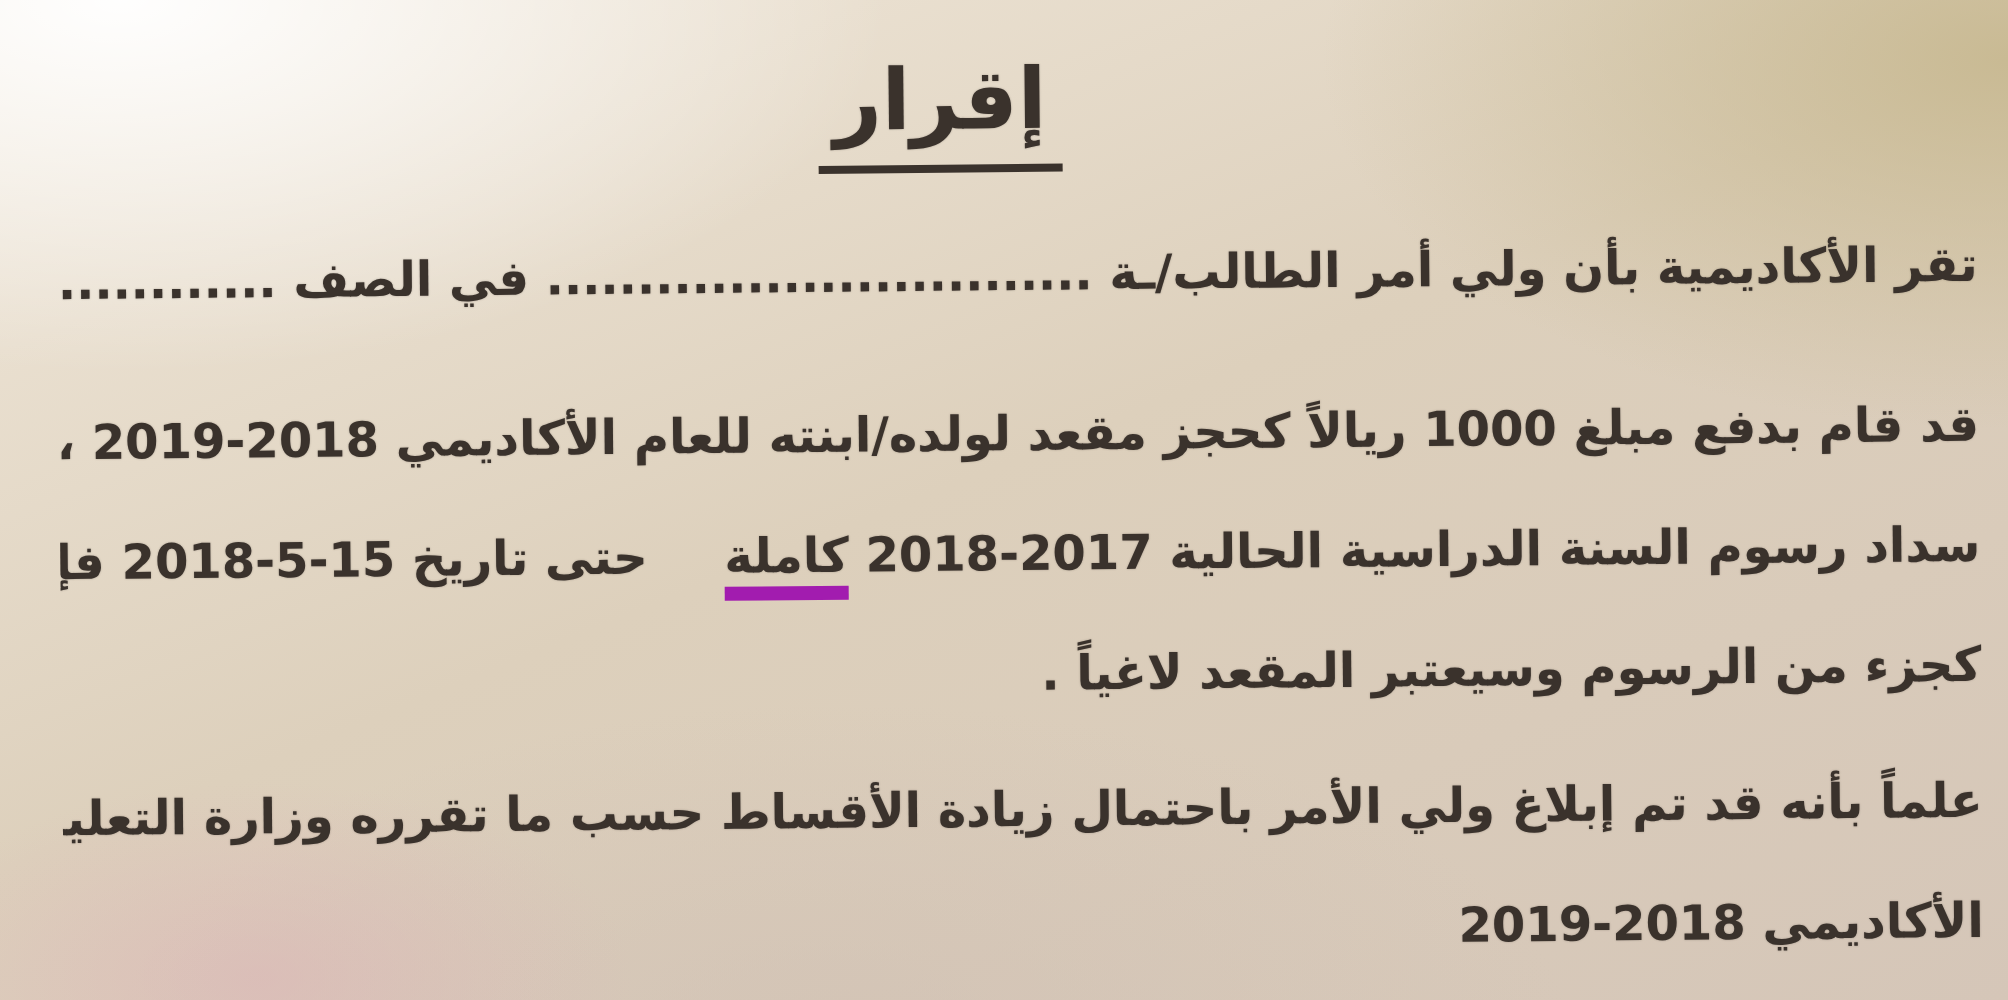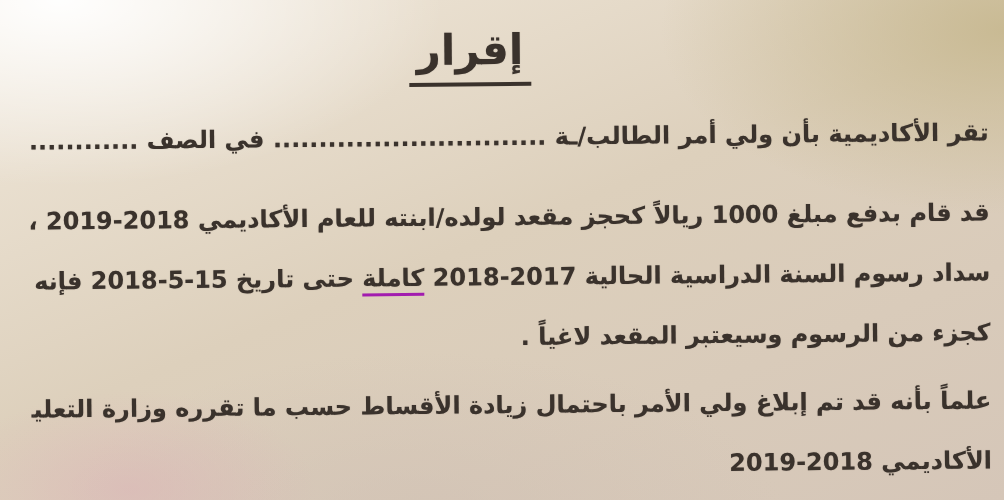--- a/index.html
+++ b/index.html
@@ -39,21 +39,21 @@
     font-size:24px;
     line-height:60px;
     white-space:nowrap;
     overflow:hidden;
     text-align:justify;
     text-align-last:justify;
   }
   .line.end{text-align:right;text-align-last:right;}
   .intro-line{margin-top:10px;margin-bottom:30px;line-height:40px;font-size:24px;}
   .note{margin-top:8px;}
-  .u-word{border-bottom:3px solid #a21caf;padding-bottom:1px;}
+  .u-word{border-bottom:7px solid #a21caf;padding-bottom:1px;margin-left:30px;}
   .dots{letter-spacing:1px;}
 </style>
 </head>
 <body>
 
 <div class="photo"></div>
 
 <div class="sheet">
 
   <div class="title-row">

